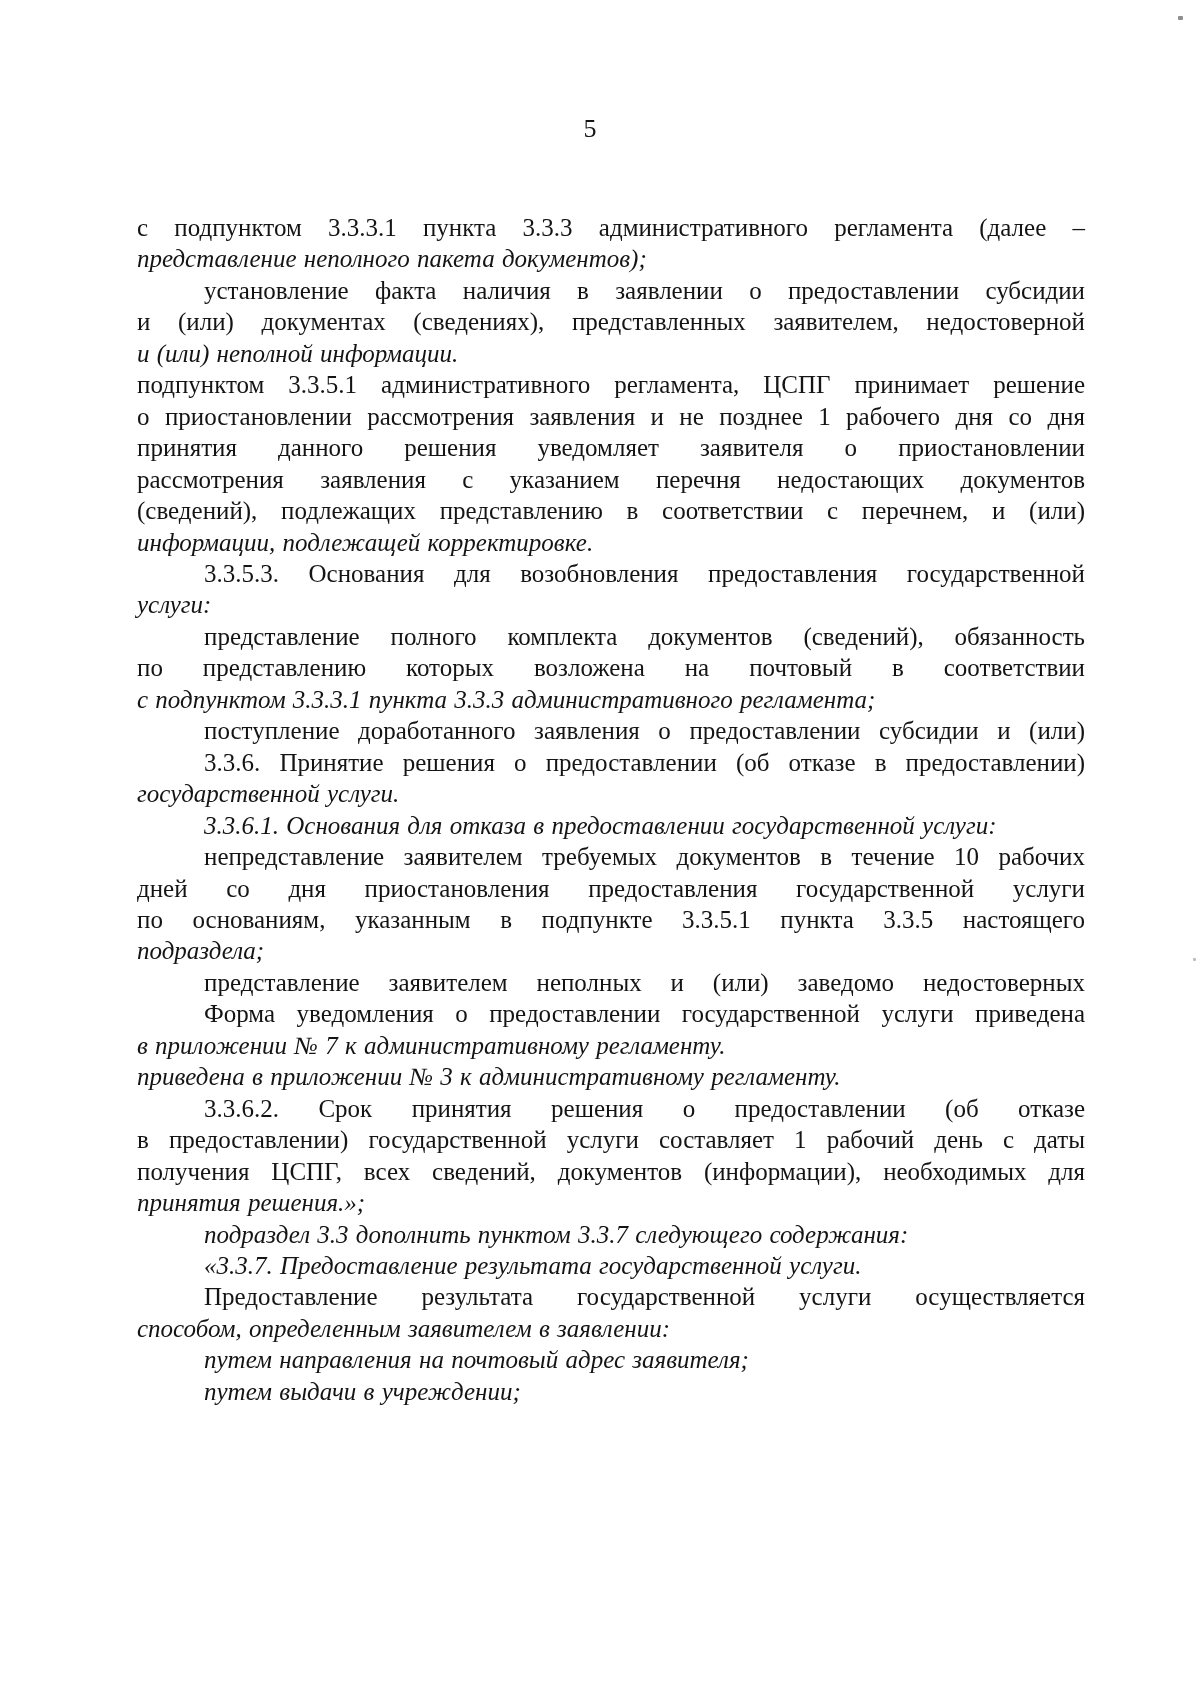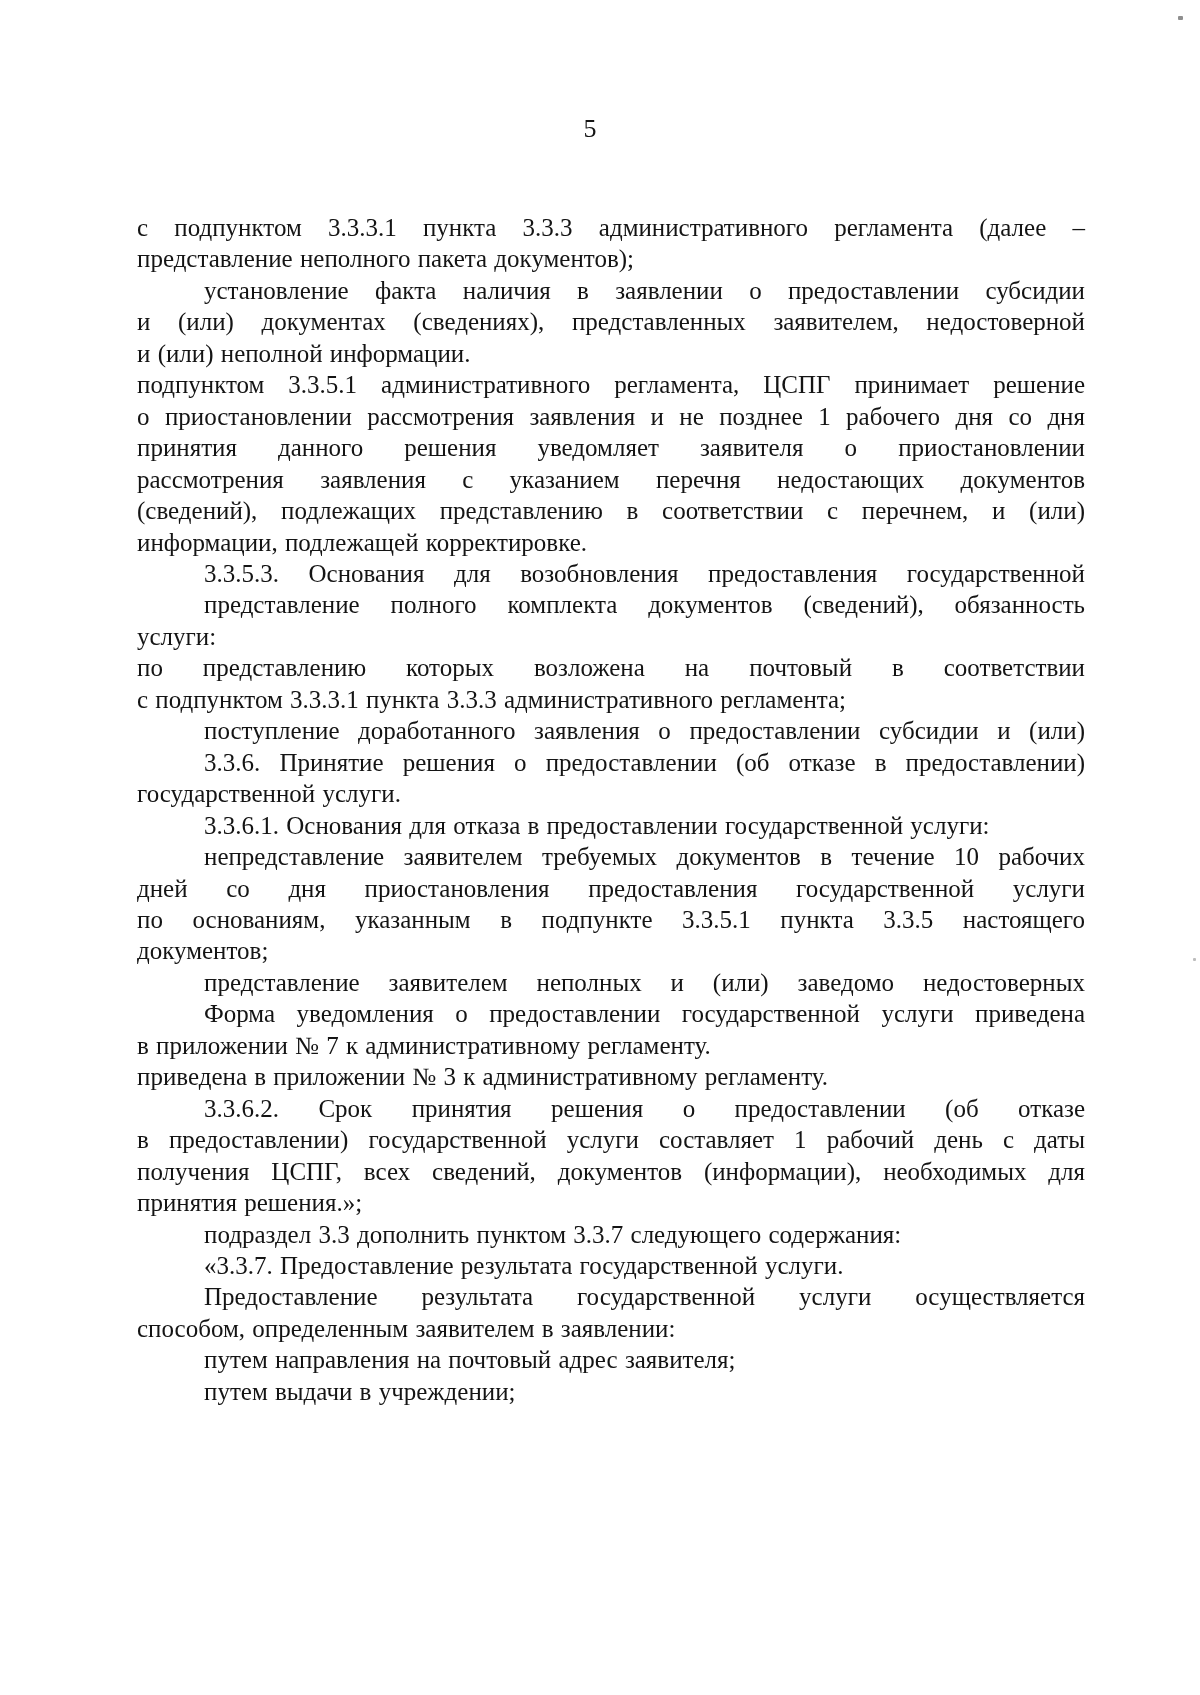--- a/index.html
+++ b/index.html
@@ -38,20 +38,21 @@
   .line {
     font-size: 25px;
     line-height: 31.45px;
     text-align: justify;
     text-align-last: justify;
     white-space: normal;
     word-spacing: 1px;
   }
   .line.last {
     text-align-last: left;
+    font-style: italic;
   }
   .line.indent {
     text-indent: 67px;
   }
   .line.indent-deep {
     text-indent: 84px;
   }
   .speck {
     position: absolute;
     border-radius: 1px;
@@ -82,32 +83,32 @@
       <div class="line indent">установление факта наличия в заявлении о предоставлении субсидии</div>
       <div class="line">и (или) документах (сведениях), представленных заявителем, недостоверной</div>
       <div class="line last">и (или) неполной информации.</div>
       <div class="line">подпунктом 3.3.5.1 административного регламента, ЦСПГ принимает решение</div>
       <div class="line">о приостановлении рассмотрения заявления и не позднее 1 рабочего дня со дня</div>
       <div class="line">принятия данного решения уведомляет заявителя о приостановлении</div>
       <div class="line">рассмотрения заявления с указанием перечня недостающих документов</div>
       <div class="line">(сведений), подлежащих представлению в соответствии с перечнем, и (или)</div>
       <div class="line last">информации, подлежащей корректировке.</div>
       <div class="line indent">3.3.5.3. Основания для возобновления предоставления государственной</div>
+      <div class="line last">услуги:</div>
       <div class="line indent">представление полного комплекта документов (сведений), обязанность</div>
-      <div class="line last">услуги:</div>
       <div class="line">по представлению которых возложена на почтовый в соответствии</div>
       <div class="line last">с подпунктом 3.3.3.1 пункта 3.3.3 административного регламента;</div>
       <div class="line indent">поступление доработанного заявления о предоставлении субсидии и (или)</div>
       <div class="line indent">3.3.6. Принятие решения о предоставлении (об отказе в предоставлении)</div>
       <div class="line last">государственной услуги.</div>
       <div class="line last indent">3.3.6.1. Основания для отказа в предоставлении государственной услуги:</div>
       <div class="line indent">непредставление заявителем требуемых документов в течение 10 рабочих</div>
       <div class="line">дней со дня приостановления предоставления государственной услуги</div>
       <div class="line">по основаниям, указанным в подпункте 3.3.5.1 пункта 3.3.5 настоящего</div>
-      <div class="line last">документов;</div>
+      <div class="line last">подраздела;</div>
       <div class="line indent">представление заявителем неполных и (или) заведомо недостоверных</div>
       <div class="line indent">Форма уведомления о предоставлении государственной услуги приведена</div>
       <div class="line last">в приложении № 7 к административному регламенту.</div>
       <div class="line last">приведена в приложении № 3 к административному регламенту.</div>
       <div class="line indent">3.3.6.2. Срок принятия решения о предоставлении (об отказе</div>
       <div class="line">в предоставлении) государственной услуги составляет 1 рабочий день с даты</div>
       <div class="line">получения ЦСПГ, всех сведений, документов (информации), необходимых для</div>
       <div class="line last">принятия решения.»;</div>
       <div class="line last indent">подраздел 3.3 дополнить пунктом 3.3.7 следующего содержания:</div>
       <div class="line last indent">«3.3.7. Предоставление результата государственной услуги.</div>

